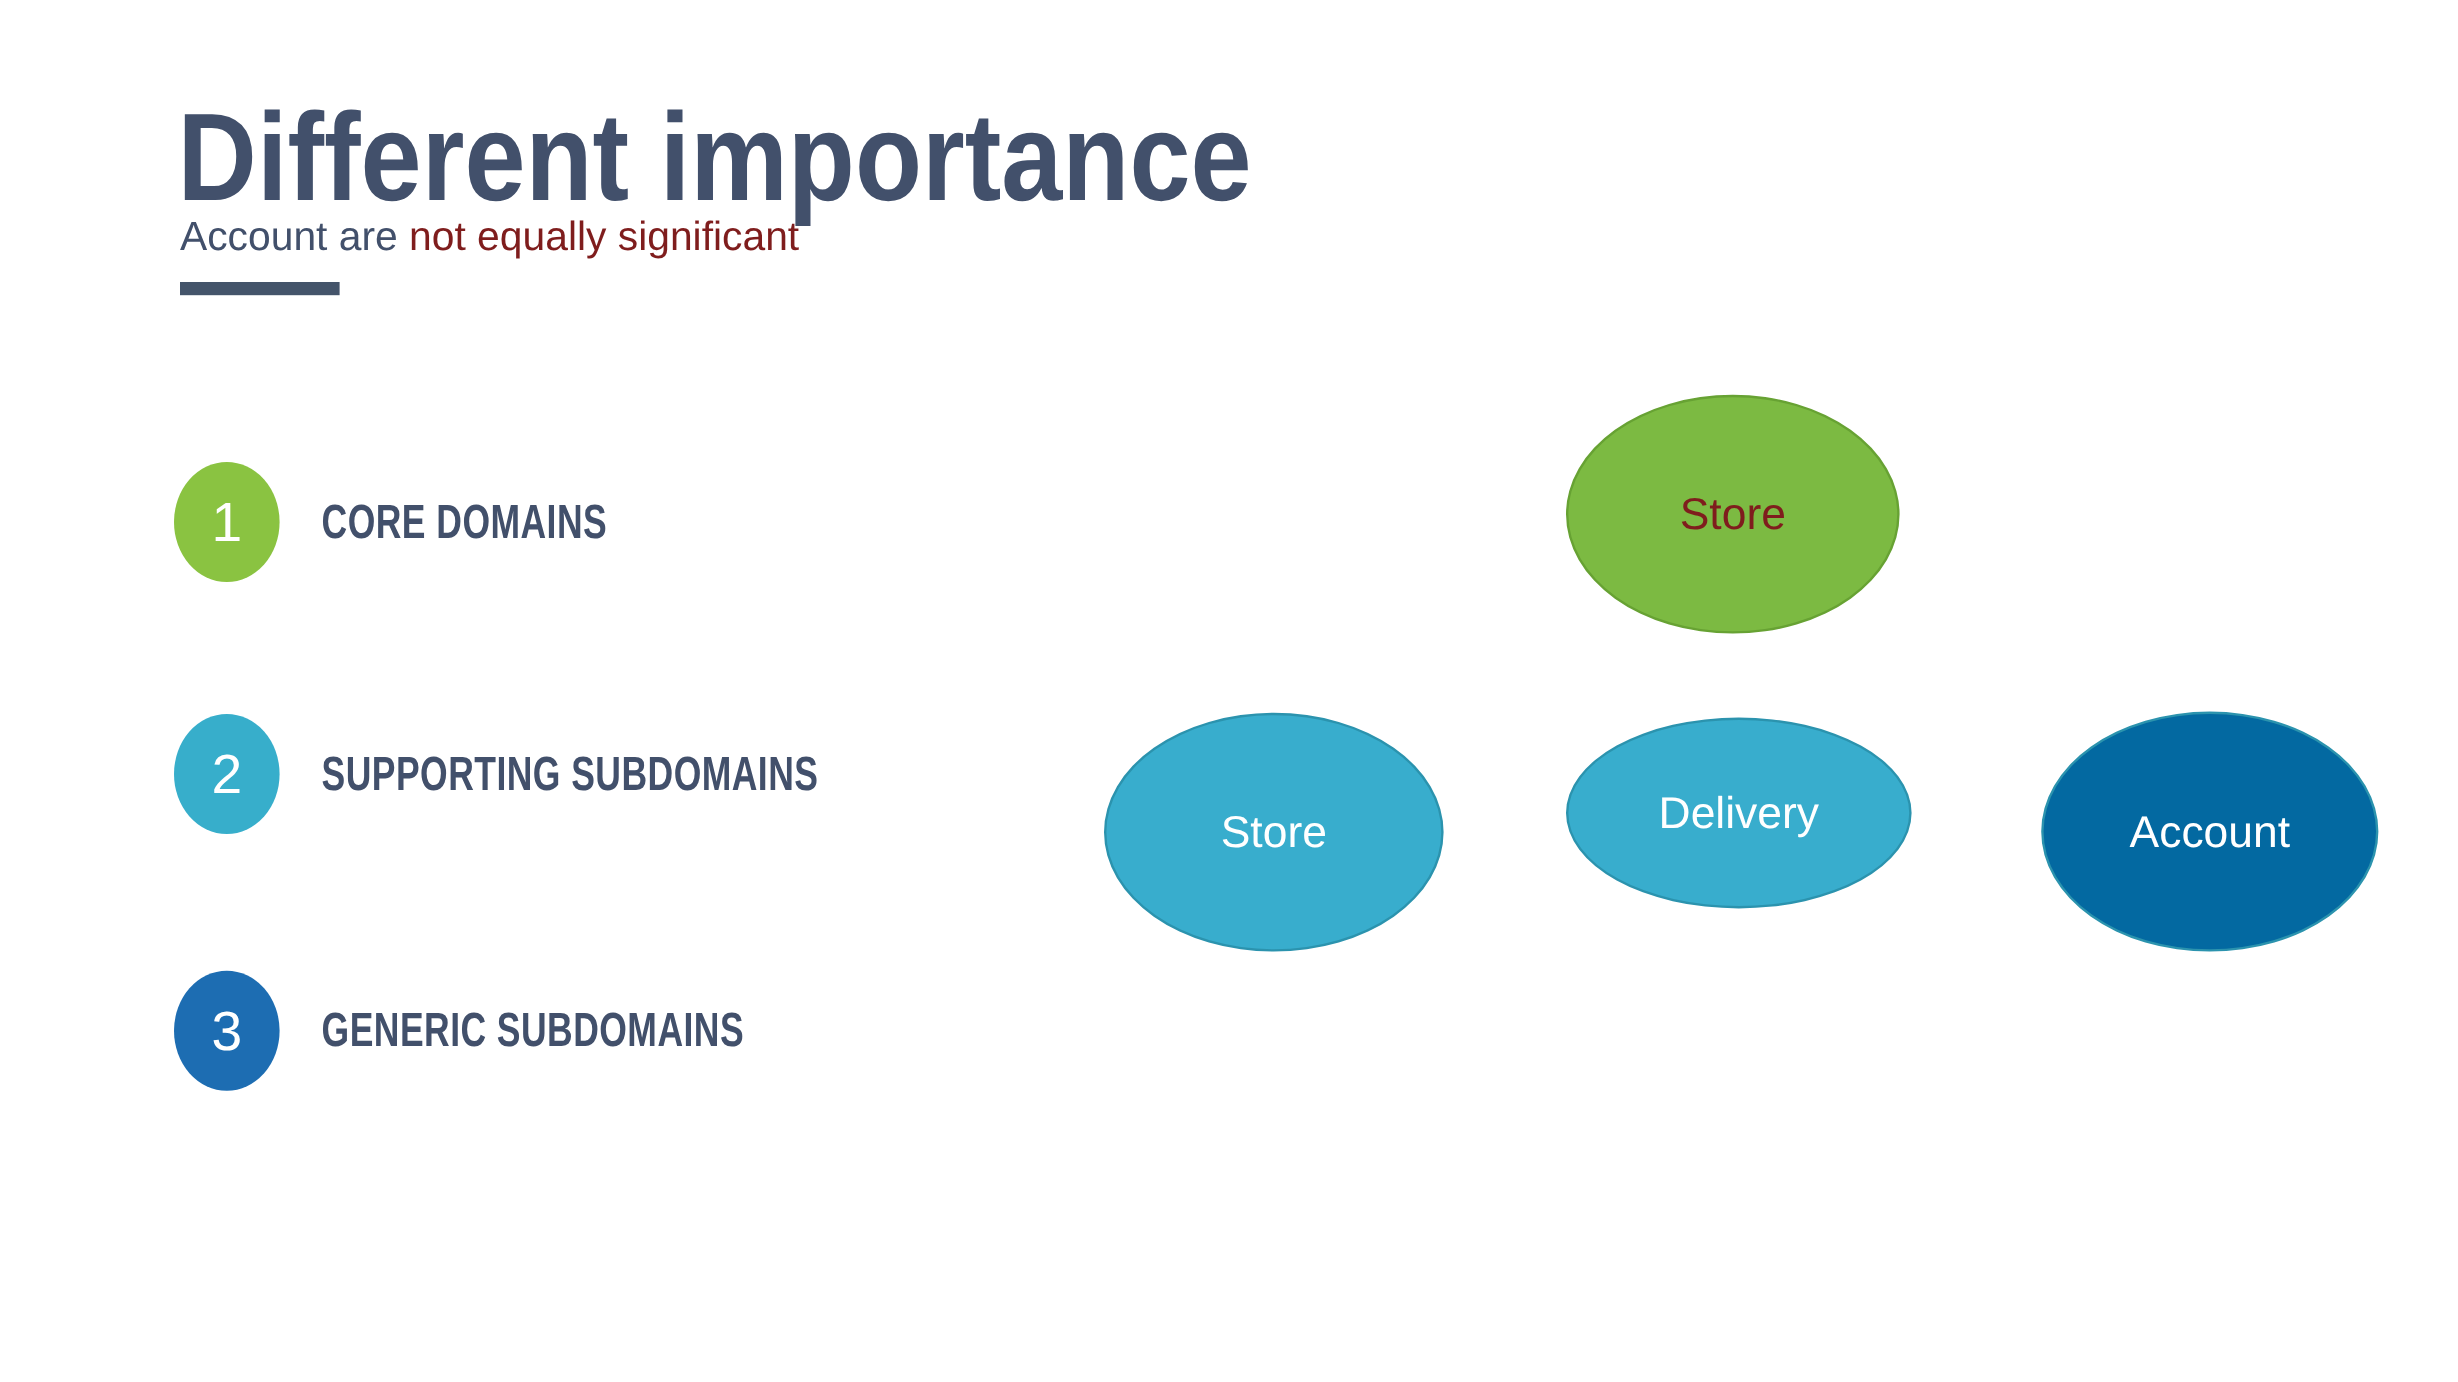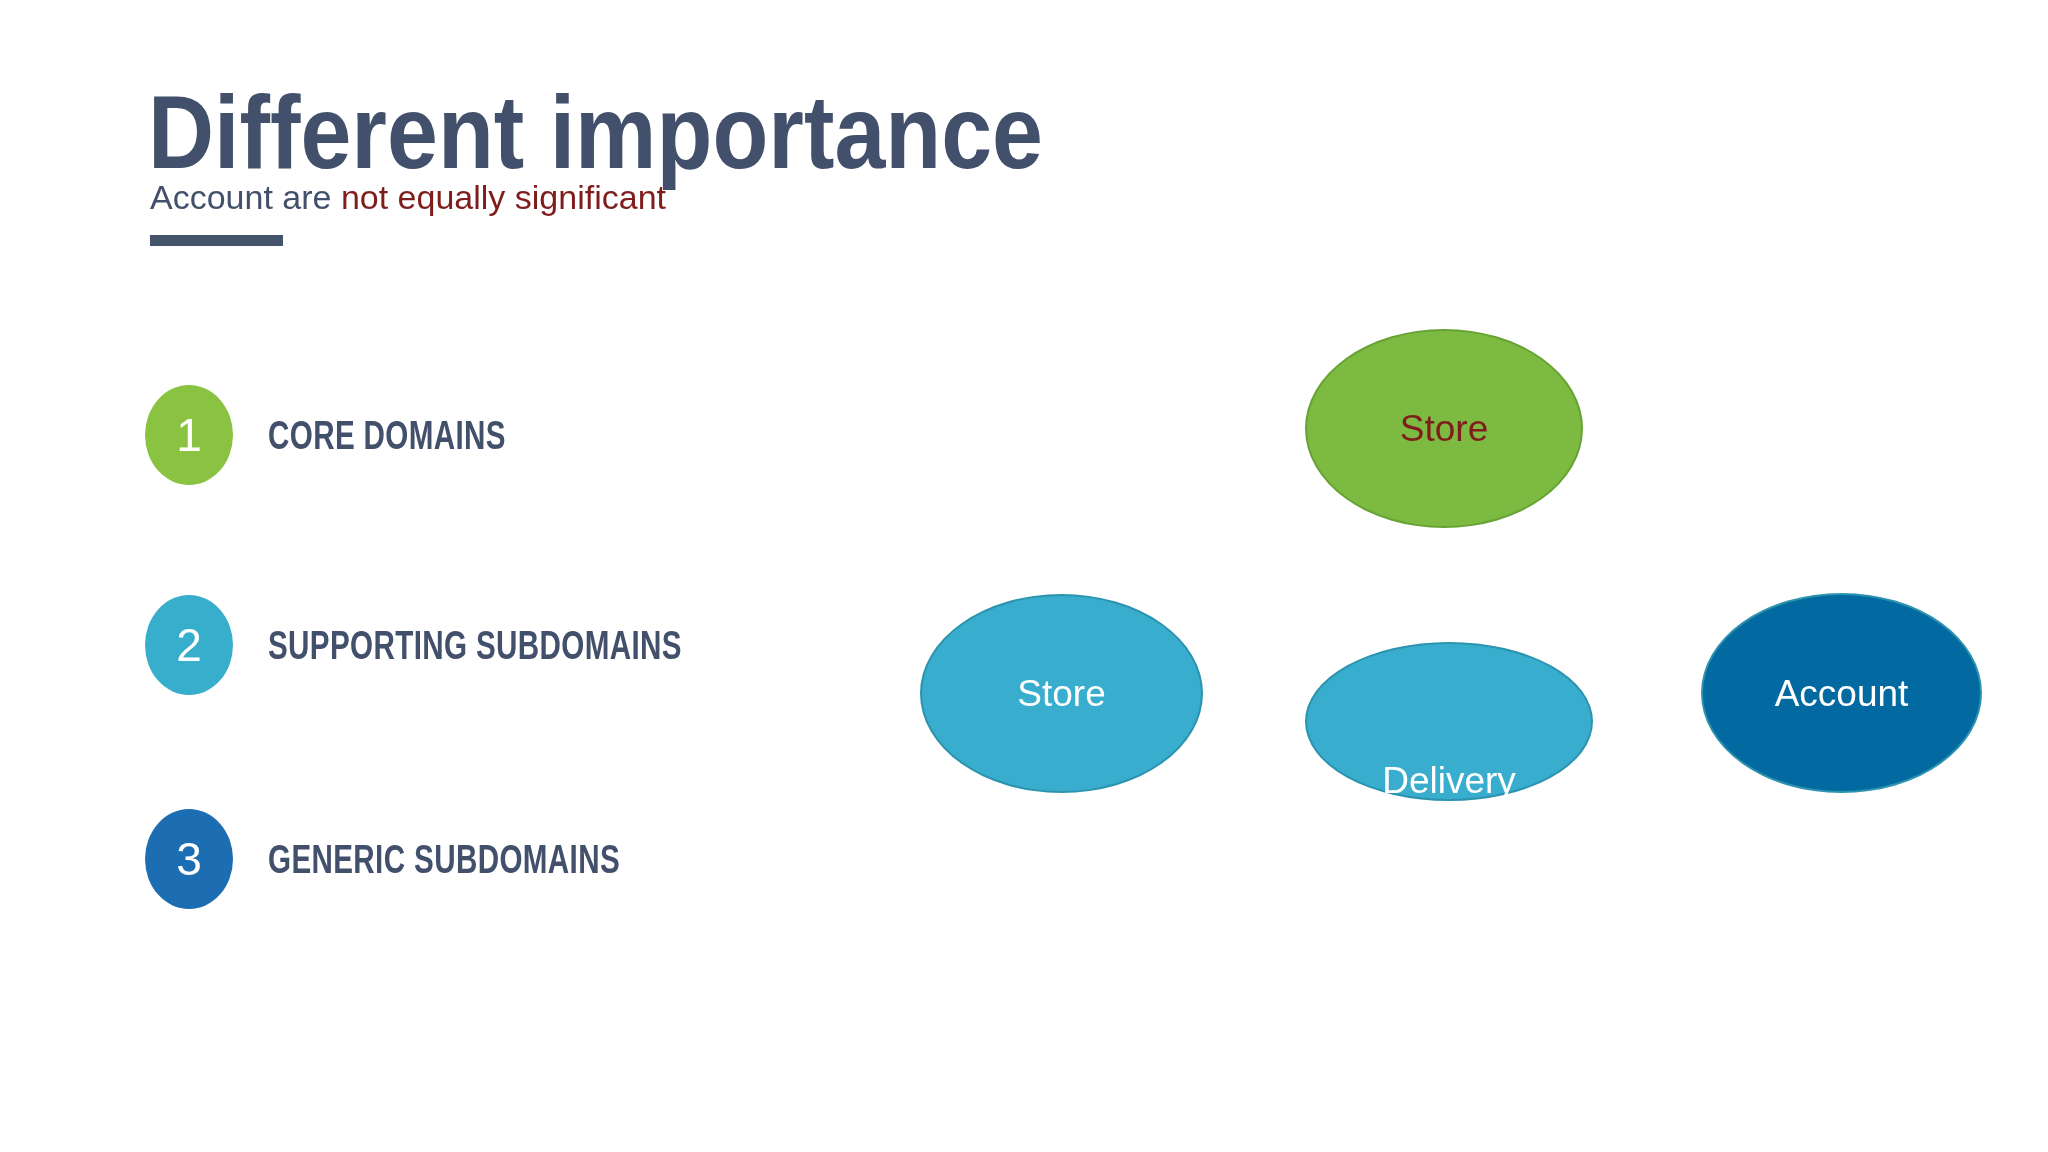--- a/index.html
+++ b/index.html
@@ -37,21 +37,21 @@
     white-space:nowrap;transform:scaleX(0.74);transform-origin:0 50%;
   }
   
   .bubble{
     position:absolute;border-radius:50%;border:2px solid transparent;
     display:flex;align-items:center;justify-content:center;box-sizing:border-box;
   }
   .bubble-label{font-size:37px;line-height:1;white-space:nowrap;}
   .bubble-store{left:1305px;top:298px;width:278px;height:199px;}
   .bubble-orders{left:920px;top:563px;width:283px;height:199px;}
-  .bubble-delivery{left:1305px;top:611px;width:288px;height:159px;align-items:flex-end;}
+  .bubble-delivery{left:1305px;top:567px;width:288px;height:159px;}
   .bubble-account{left:1701px;top:562px;width:281px;height:200px;}
   .bubble-notifications{left:1285px;top:802px;width:343px;height:173px;}
 </style>
 </head>
 <body>
 
 <div class="stage" style="background-color: rgb(255, 255, 255); margin-top: 31px;">
 
   <h1 class="title" style="color: rgb(66, 80, 107);">Different importance</h1>
 

